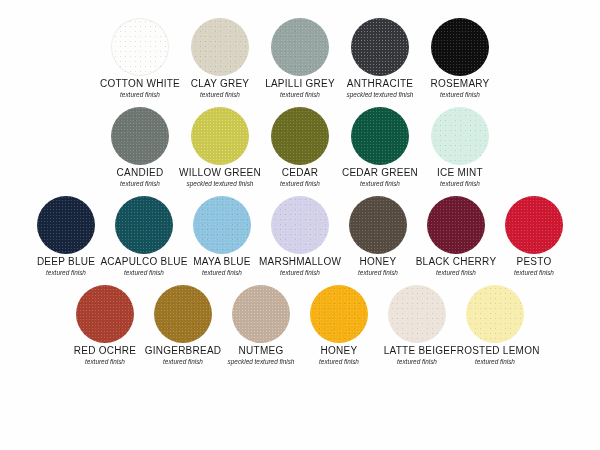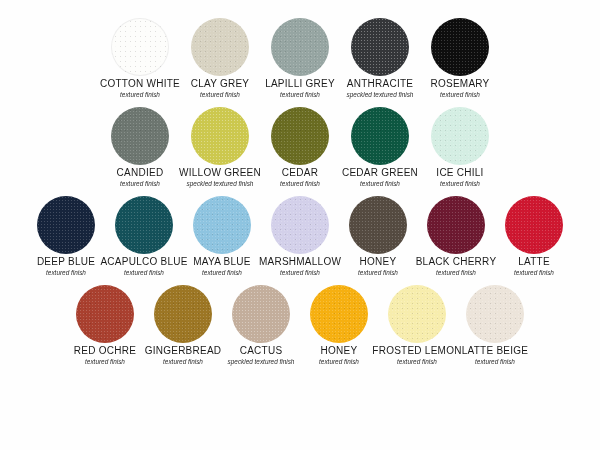--- a/index.html
+++ b/index.html
@@ -168,21 +168,21 @@
         <div class="swatch-disc" style="background-color: rgb(13, 87, 65);">
           <span class="grain"></span>
         </div>
         <div class="swatch-name">CEDAR GREEN</div>
         <div class="swatch-finish">textured finish</div>
       </div>
       <div class="swatch-cell">
         <div class="swatch-disc" style="background-color: rgb(212, 238, 227);">
           <span class="grain"></span>
         </div>
-        <div class="swatch-name">ICE CHILI</div>
+        <div class="swatch-name">ICE MINT</div>
         <div class="swatch-finish">textured finish</div>
       </div>
     </div>
     <div class="row-gap"></div>
     <div class="swatch-row row-7">
       <div class="swatch-cell">
         <div class="swatch-disc" style="background-color: rgb(22, 36, 60);">
           <span class="grain"></span>
         </div>
         <div class="swatch-name">DEEP BLUE</div>
@@ -220,21 +220,21 @@
         <div class="swatch-disc" style="background-color: rgb(109, 25, 48);">
           <span class="grain"></span>
         </div>
         <div class="swatch-name">BLACK CHERRY</div>
         <div class="swatch-finish">textured finish</div>
       </div>
       <div class="swatch-cell">
         <div class="swatch-disc" style="background-color: rgb(206, 23, 48);">
           <span class="grain"></span>
         </div>
-        <div class="swatch-name">LATTE</div>
+        <div class="swatch-name">PESTO</div>
         <div class="swatch-finish">textured finish</div>
       </div>
     </div>
     <div class="row-gap"></div>
     <div class="swatch-row row-7">
       <div class="swatch-cell">
         <div class="swatch-disc" style="background-color: rgb(169, 64, 47);">
           <span class="grain"></span>
         </div>
         <div class="swatch-name">RED OCHRE</div>
@@ -244,38 +244,38 @@
         <div class="swatch-disc" style="background-color: rgb(156, 118, 36);">
           <span class="grain"></span>
         </div>
         <div class="swatch-name">GINGERBREAD</div>
         <div class="swatch-finish">textured finish</div>
       </div>
       <div class="swatch-cell">
         <div class="swatch-disc speckled" style="background-color: rgb(195, 174, 156);">
           <span class="grain"></span>
         </div>
-        <div class="swatch-name">CACTUS</div>
+        <div class="swatch-name">NUTMEG</div>
         <div class="swatch-finish">speckled textured finish</div>
       </div>
       <div class="swatch-cell">
         <div class="swatch-disc" style="background-color: rgb(246, 176, 17);">
           <span class="grain"></span>
         </div>
         <div class="swatch-name">HONEY</div>
         <div class="swatch-finish">textured finish</div>
       </div>
       <div class="swatch-cell">
+        <div class="swatch-disc" style="background-color: rgb(236, 228, 218);">
+          <span class="grain"></span>
+        </div>
+        <div class="swatch-name">LATTE BEIGE</div>
+        <div class="swatch-finish">textured finish</div>
+      </div>
+      <div class="swatch-cell">
         <div class="swatch-disc" style="background-color: rgb(247, 237, 173);">
           <span class="grain"></span>
         </div>
         <div class="swatch-name">FROSTED LEMON</div>
         <div class="swatch-finish">textured finish</div>
       </div>
-      <div class="swatch-cell">
-        <div class="swatch-disc" style="background-color: rgb(236, 228, 218);">
-          <span class="grain"></span>
-        </div>
-        <div class="swatch-name">LATTE BEIGE</div>
-        <div class="swatch-finish">textured finish</div>
-      </div>
     </div>
   </div>
 
 </body></html>

